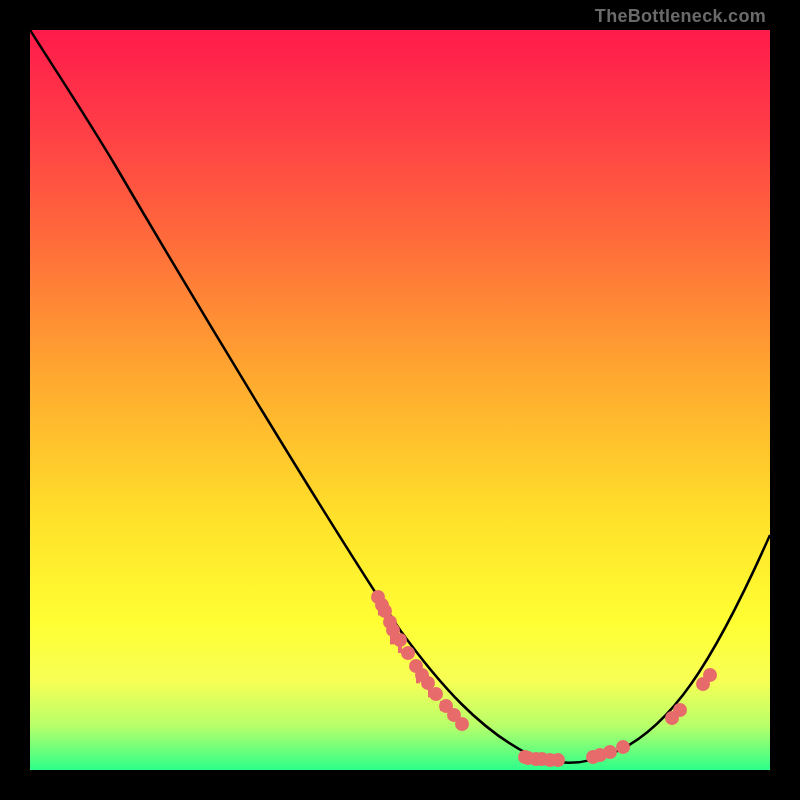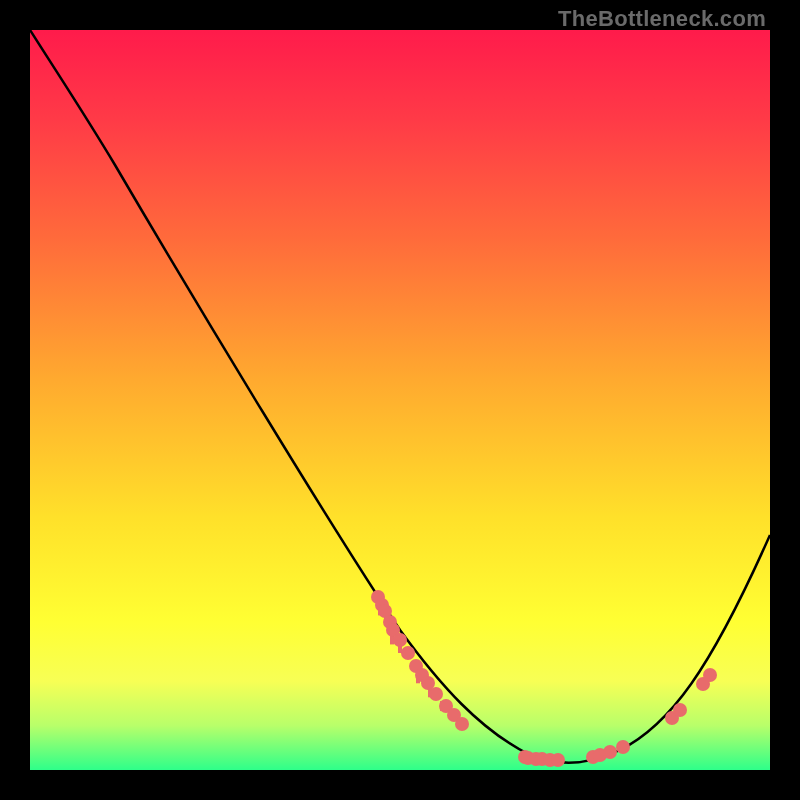--- a/index.html
+++ b/index.html
@@ -30,21 +30,21 @@
       #ffff33 80%,
       #f7ff55 88%,
       #b8ff6a 94%,
       #2eff8a 100%);
   }
   .watermark {
     position: absolute;
     right: 34px;
     top: 6px;
     font-family: Arial, Helvetica, sans-serif;
-    font-size: 22px;
+    font-size: 18px;
     font-weight: bold;
     color: #6a6a6a;
     letter-spacing: 0.3px;
   }
   svg.curve {
     position: absolute;
     inset: 0;
   }
 </style>
 </head>

